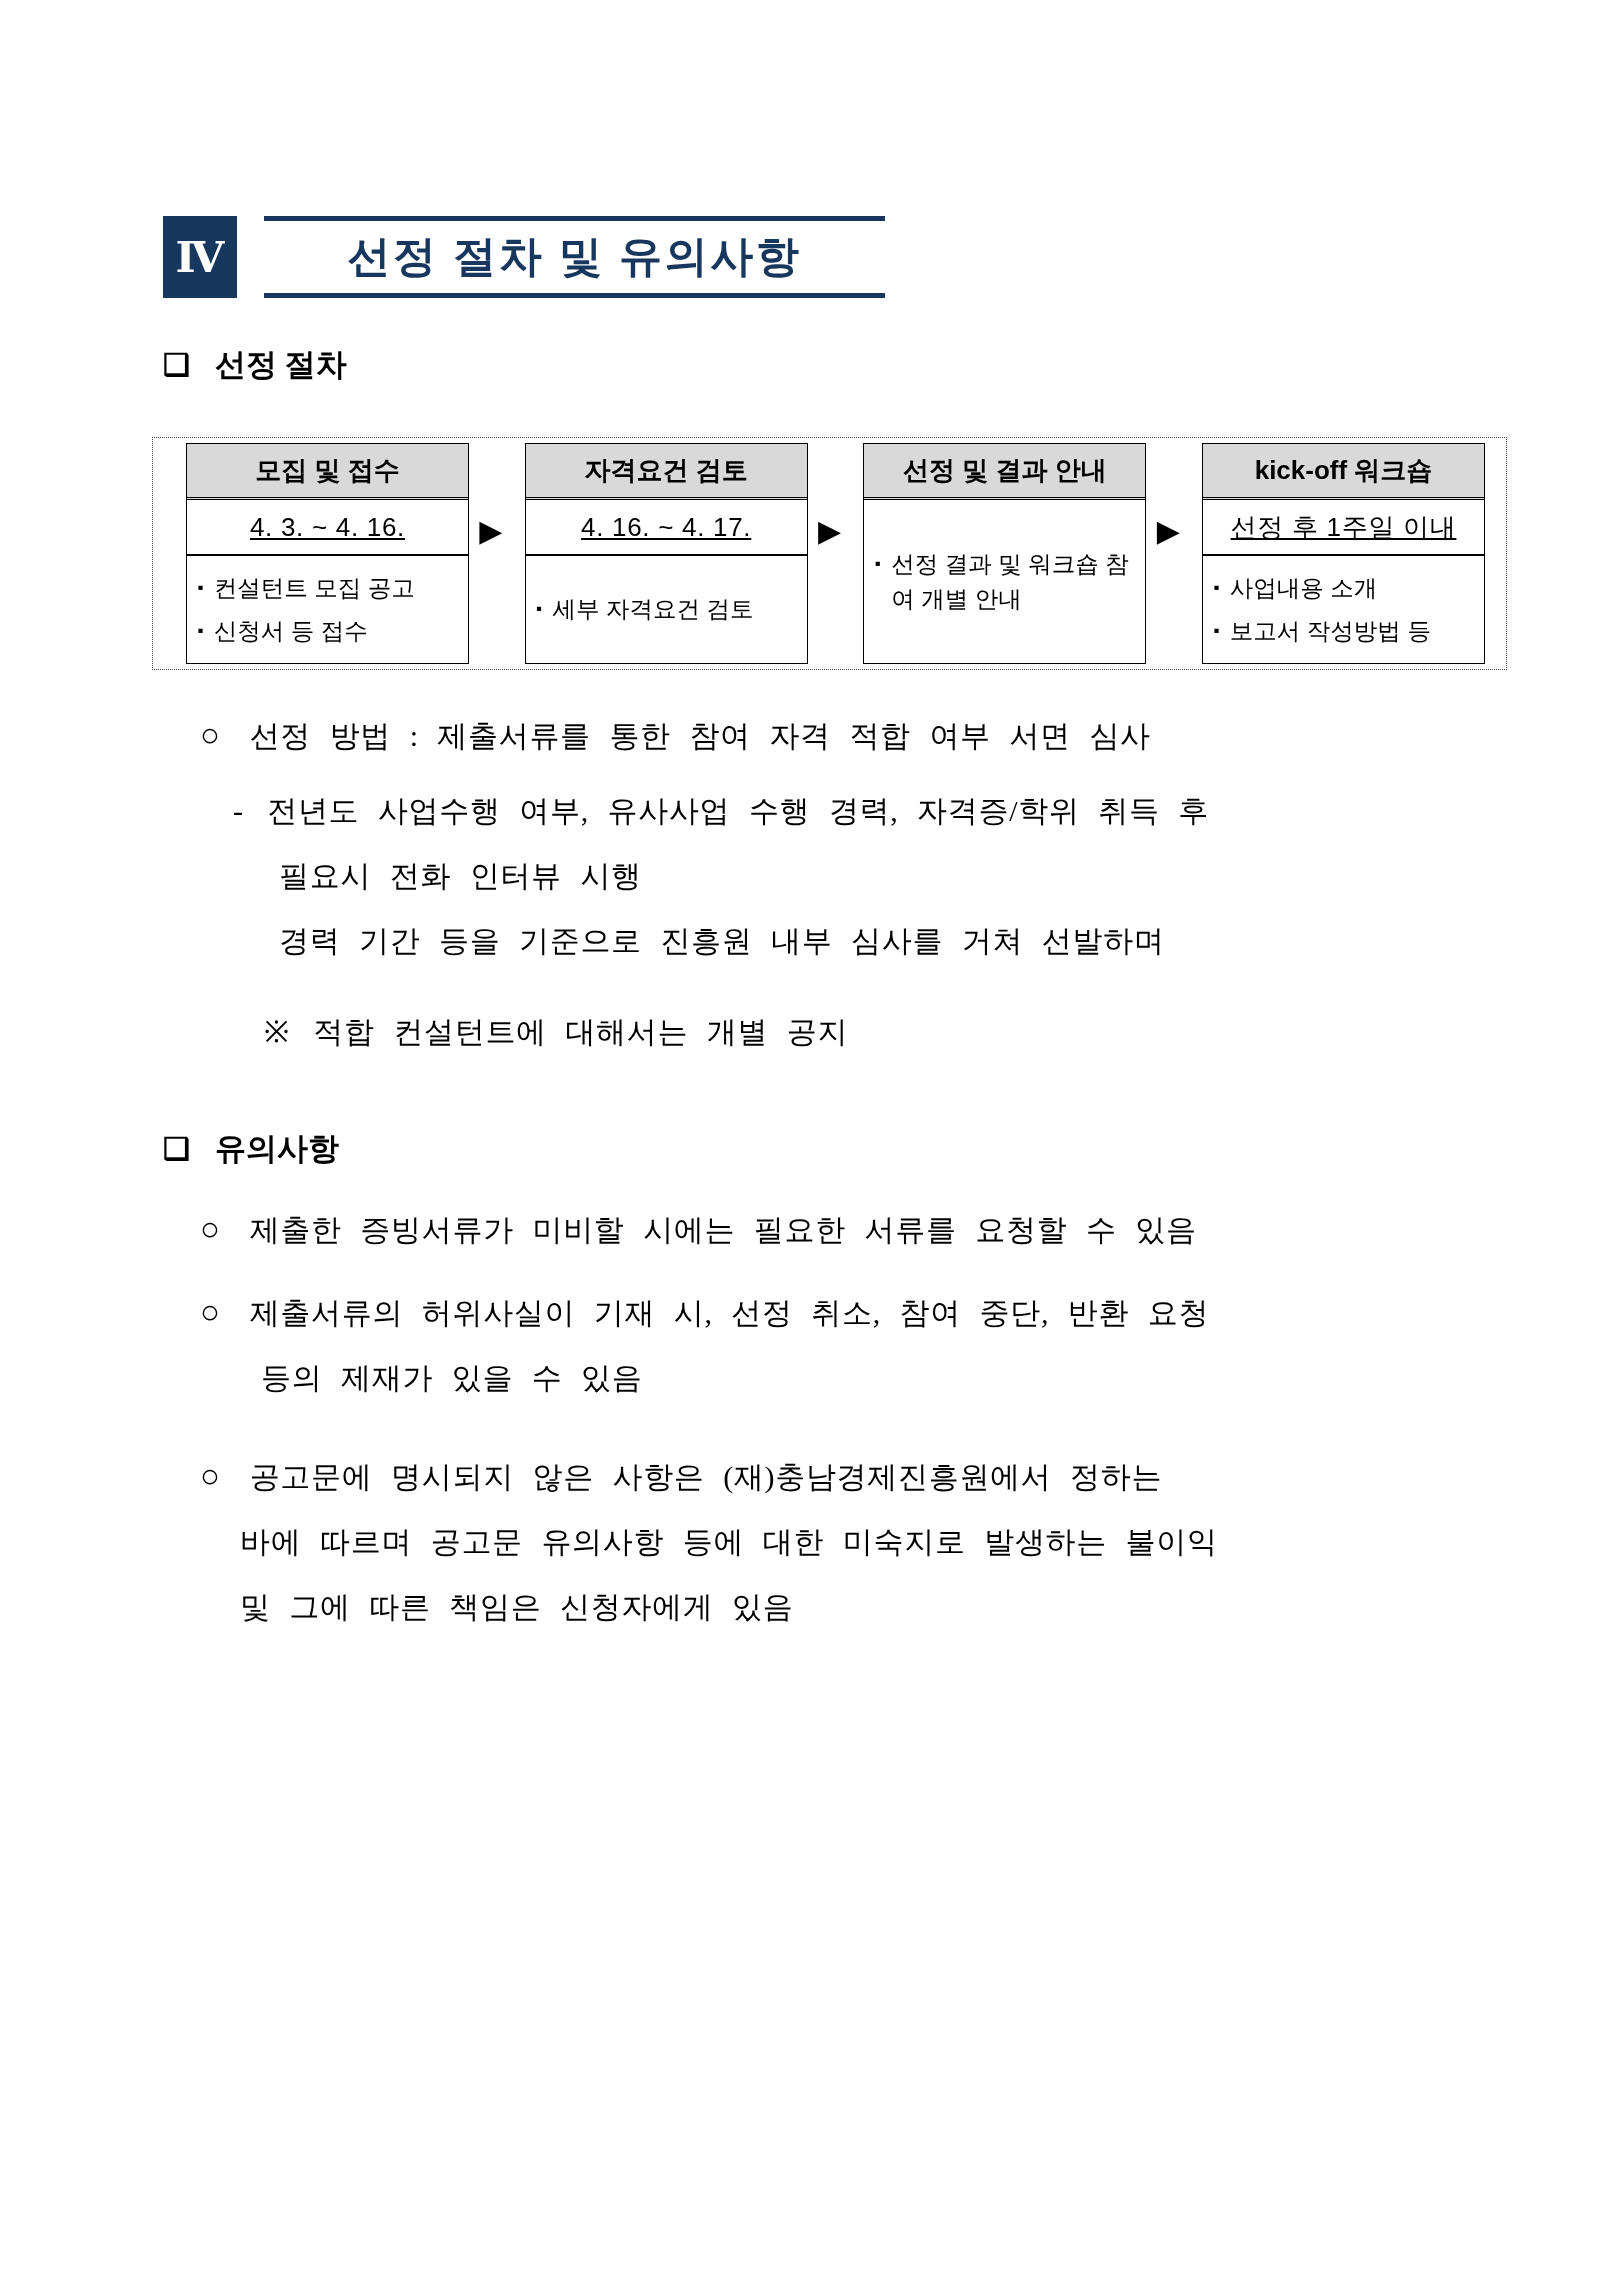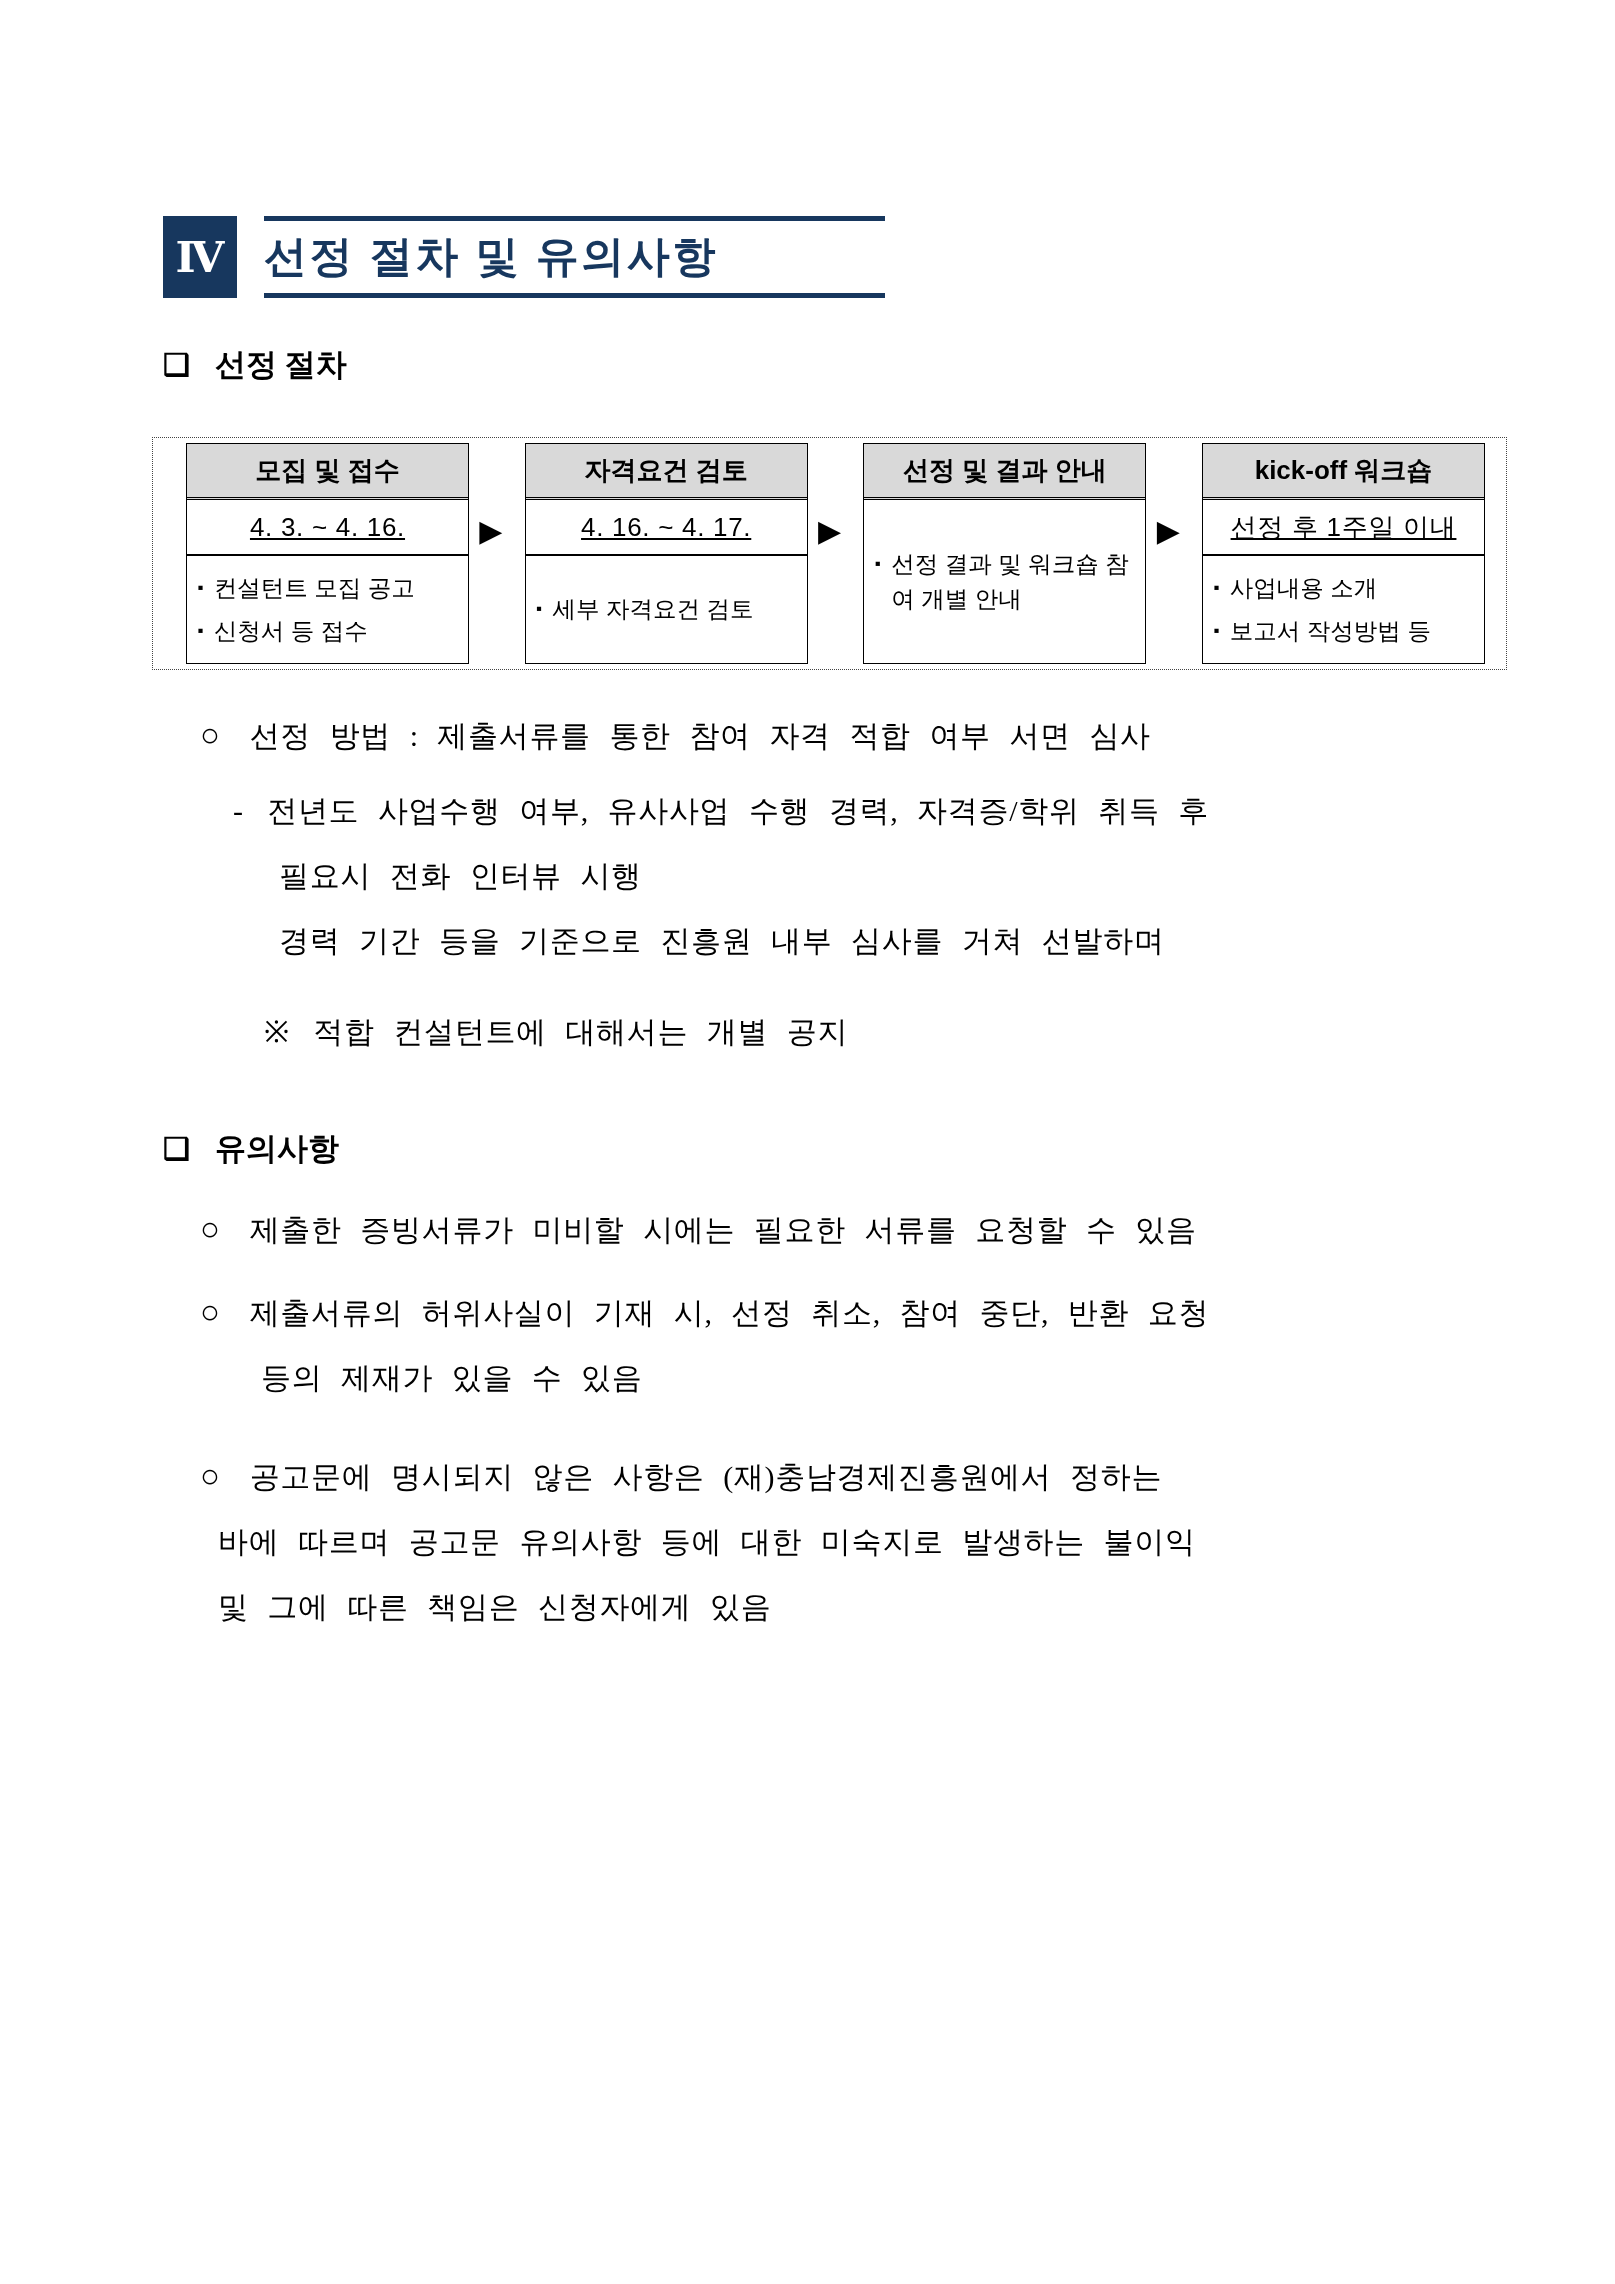--- a/index.html
+++ b/index.html
@@ -15,21 +15,21 @@
   .chapter { display:flex; margin-top:216px; align-items:stretch; }
   .num-box {
     width:74px; height:82px; background:#17375E; color:#ffffff;
     display:flex; align-items:center; justify-content:center;
     font-family:"Liberation Serif","DejaVu Serif",serif;
     font-size:43px; font-weight:bold;
   }
   .title-block {
     margin-left:27px; width:621px; height:82px;
     border-top:5.9px solid #17375E; border-bottom:5.9px solid #17375E;
-    display:flex; align-items:center; 
+    display:flex; align-items:center; justify-content:center;
   }
   .title-text {
     font-family:"Liberation Sans","DejaVu Sans",sans-serif;
     font-size:43px; font-weight:bold; color:#17375E; letter-spacing:2.6px;
     white-space:nowrap;
   }
 
   
   .sec-head {
     display:flex; align-items:center; column-gap:25px;
@@ -74,21 +74,21 @@
   }
   .circle-marker { font-size:33px; }
   .dash-marker, .ref-marker { font-size:30px; }
   .gap44 { column-gap:29px; }
   .gap36 { column-gap:23.5px; }
   .ml56  { margin-left:37px; }
   .ml108 { margin-left:70px; }
   .ml178 { margin-left:116px; }
   .ml155 { margin-left:101px; }
   .ml150 { margin-left:98px; }
-  .ml110 { margin-left:55px; }
+  .ml110 { margin-left:77px; }
   .mt50 { margin-top:33px; } .mt15 { margin-top:9.8px; } .mt40 { margin-top:26px; }
   .mt25 { margin-top:16.3px; } .mt28 { margin-top:18px; } .mt52 { margin-top:34px; }
 </style>
 </head>
 <body>
 
 <div class="page">
   <div class="content">
 
     <div class="chapter">

